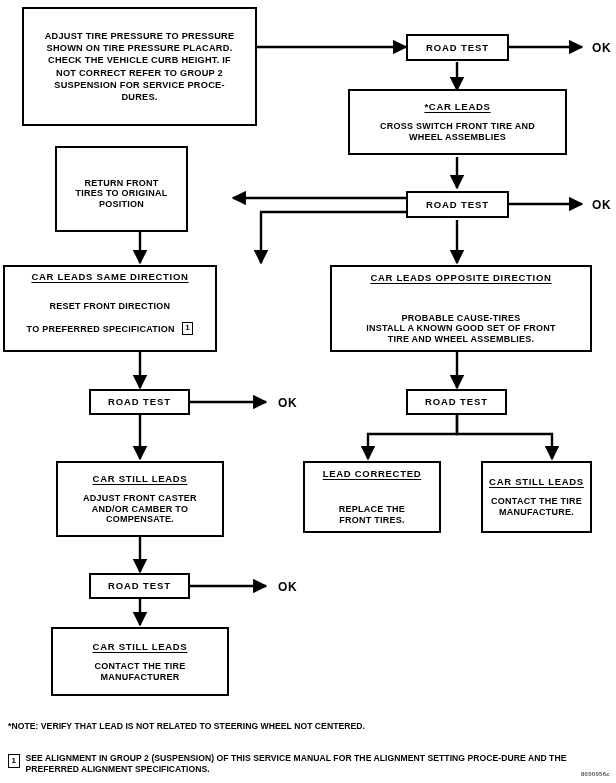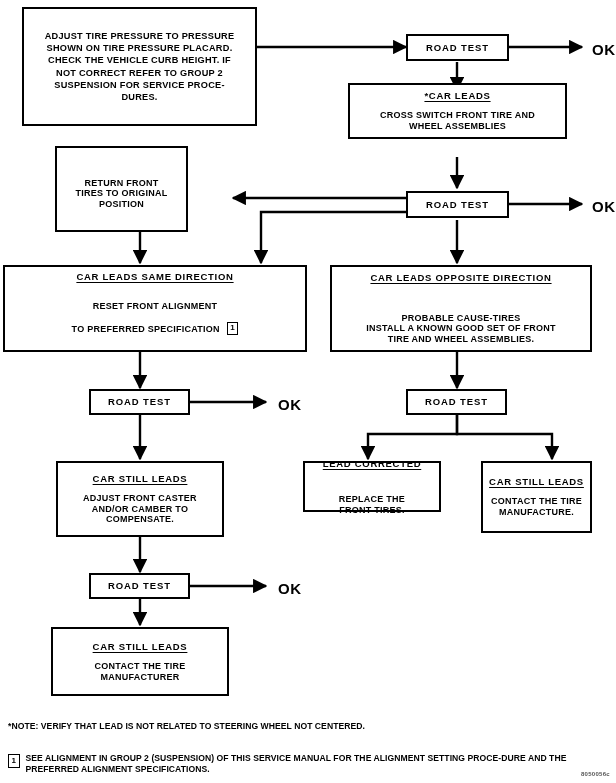--- a/index.html
+++ b/index.html
@@ -63,21 +63,21 @@
 
   .topbox {
     font-size: 9.2px;
     letter-spacing: 0.25px;
     line-height: 1.32;
     padding: 8px 10px;
   }
 
   .ok-label {
     position: absolute;
-    font-size: 15px;
+    font-size: 12px;
     font-weight: bold;
     letter-spacing: 0.6px;
   }
 
   
   .refmark {
     display: inline-block;
     border: 1px solid #000;
     font-size: 8px;
     font-weight: bold;
@@ -188,41 +188,41 @@
 NOT CORRECT REFER TO GROUP 2
 SUSPENSION FOR SERVICE PROCE-
 DURES.</div>
   </div>
 
   <div class="node roadtest" style="left:406px; top:34px; width:103px; height:27px;">
     <div class="bdy">ROAD TEST</div>
   </div>
   <div class="ok-label" style="left:592px; top:41px;">OK</div>
 
-  <div class="node bigbox with-gap" style="left:348px; top:83px; width:219px; height:56px;">
+  <div class="node bigbox with-gap" style="left:348px; top:89px; width:219px; height:66px;">
     <div class="hdr">*CAR LEADS</div>
     <div class="bdy">CROSS SWITCH FRONT TIRE AND
 WHEEL ASSEMBLIES</div>
   </div>
 
   <div class="node roadtest" style="left:406px; top:191px; width:103px; height:27px;">
     <div class="bdy">ROAD TEST</div>
   </div>
   <div class="ok-label" style="left:592px; top:198px;">OK</div>
 
   <div class="node bigbox with-gap" style="left:55px; top:146px; width:133px; height:86px;">
     <div class="bdy">RETURN FRONT
 TIRES TO ORIGINAL
 POSITION</div>
   </div>
 
-  <div class="node bigbox with-gap" style="left:3px; top:265px; width:304px; height:87px;text-align:center;">
+  <div class="node bigbox with-gap" style="left:3px; top:265px; width:214px; height:87px;text-align:center;">
     <div class="hdr">CAR LEADS SAME DIRECTION</div>
     <div class="bdy">
-      <div>RESET FRONT ALIGNMENT</div>
+      <div>RESET FRONT DIRECTION</div>
       <div class="spec-line">
         <span>TO PREFERRED SPECIFICATION</span>
         <span class="refmark">1</span>
       </div>
     </div>
   </div>
 
   <div class="node bigbox with-gap" style="left:330px; top:265px; width:262px; height:87px;gap:20px;">
     <div class="hdr">CAR LEADS OPPOSITE DIRECTION</div>
     <div class="bdy">PROBABLE CAUSE-TIRES
@@ -239,21 +239,21 @@
     <div class="bdy">ROAD TEST</div>
   </div>
 
   <div class="node bigbox with-gap" style="left:56px; top:461px; width:168px; height:76px;">
     <div class="hdr">CAR STILL LEADS</div>
     <div class="bdy">ADJUST FRONT CASTER
 AND/OR CAMBER TO
 COMPENSATE.</div>
   </div>
 
-  <div class="node bigbox with-gap" style="left:303px; top:461px; width:138px; height:51px;gap:16px;">
+  <div class="node bigbox with-gap" style="left:303px; top:461px; width:138px; height:72px;gap:16px;">
     <div class="hdr">LEAD CORRECTED</div>
     <div class="bdy">REPLACE THE
 FRONT TIRES.</div>
   </div>
 
   <div class="node bigbox with-gap" style="left:481px; top:461px; width:111px; height:72px;">
     <div class="hdr">CAR STILL LEADS</div>
     <div class="bdy">CONTACT THE TIRE
 MANUFACTURE.</div>
   </div>

